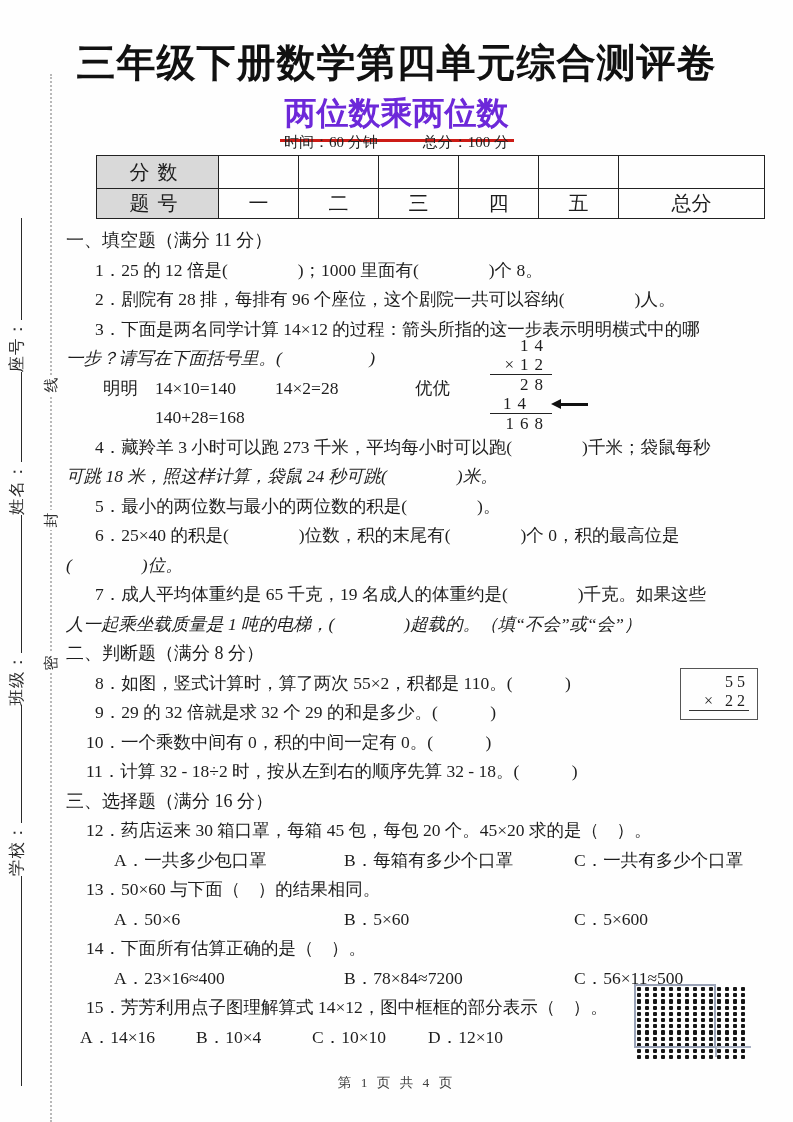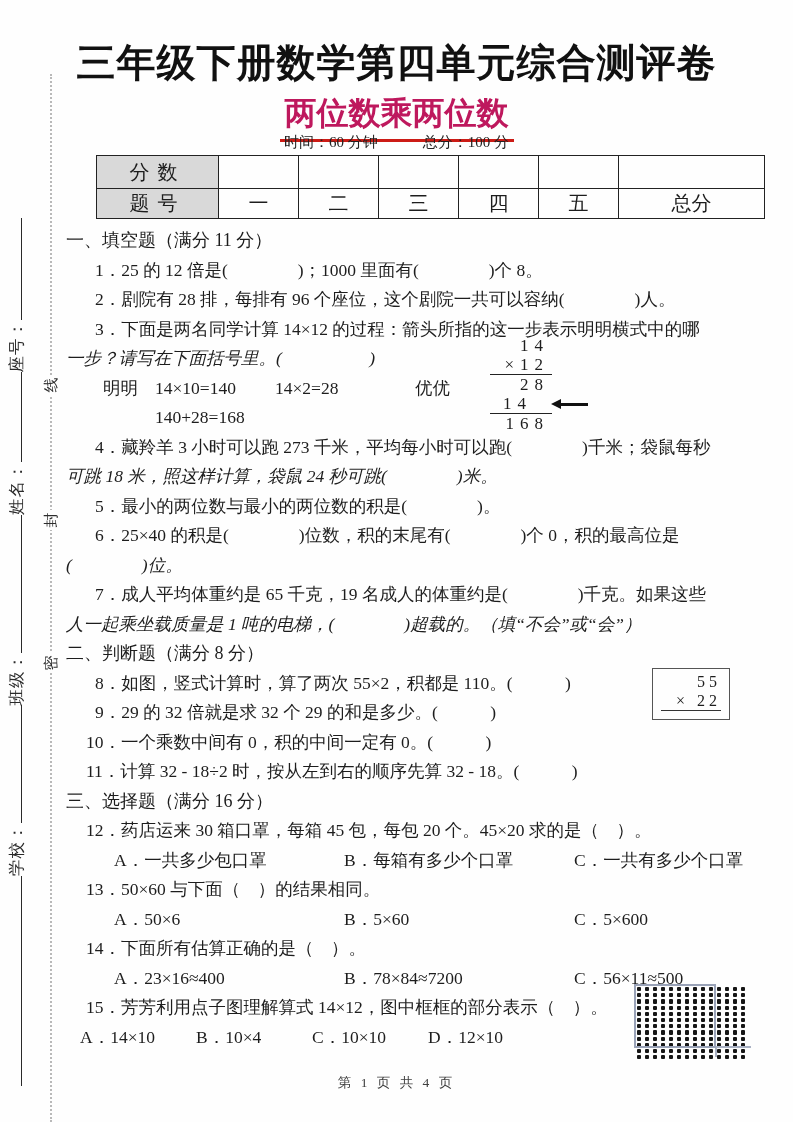--- a/index.html
+++ b/index.html
@@ -24,21 +24,21 @@
   .fl { display:inline-block; height:13px; border-bottom:1.4px solid #2a2a2a; }
   
   .title {
     position:absolute; left:0; right:0; top:36px; text-align:center;
     font-family:"Liberation Sans","DejaVu Sans",sans-serif;
     font-size:39px; font-weight:bold; letter-spacing:1px; color:#111;
   }
   .subtitle-wrap { position:absolute; left:0; right:0; top:92px; text-align:center; }
   .subtitle {
     display:inline-block; font-family:"Liberation Sans","DejaVu Sans",sans-serif;
-    font-size:32px; font-weight:bold; color:#be185d;
+    font-size:32px; font-weight:bold; color:#6d28d9;
     border-bottom:3px solid #cc1b15; padding:0 5px 3px;
   }
   .meta { position:absolute; left:0; right:0; top:133px; text-align:center; font-size:15px; color:#222; }
   
   .score-table {
     position:absolute; left:96px; top:155px; width:668px;
     border-collapse:collapse; table-layout:fixed;
   }
   .score-table td { border:1.8px solid #222; text-align:center; font-size:20px; }
   .score-table tr:first-child td { height:30px; }
@@ -63,21 +63,21 @@
   .vc-row { height:19px; line-height:19px; text-align:right; letter-spacing:6px; padding-right:3px; }
   .vc-ul  { border-bottom:1.7px solid #222; }
   .vc-shift { padding-right:20px; }
   .arrow { position:absolute; left:551px; top:399px; width:37px; height:11px; }
   .arrow .as { position:absolute; left:6px; right:0; top:4.4px; height:2.4px; background:#111; }
   .arrow .ah { position:absolute; left:0; top:0; width:0; height:0;
                border-top:5.5px solid transparent; border-bottom:5.5px solid transparent;
                border-right:10px solid #111; }
   
   .calcbox {
-    position:absolute; left:652px; top:668px; width:60px; height:44px;
+    position:absolute; left:680px; top:668px; width:60px; height:44px;
     border:1.7px solid #555; padding:3px 8px 3px 8px; font-size:16px;
   }
   .cb-row { height:19px; line-height:19px; text-align:right; letter-spacing:4px; }
   .cb-ul  { border-bottom:1.5px solid #333; }
   
   .dotgrid { position:absolute; left:637px; top:987px; width:113px; height:76px; }
   .dg-row { display:flex; margin-bottom:2px; }
   .dg-dot { width:4.2px; height:4.2px; background:#161616; margin-right:3.8px; border-radius:1px; flex:none; }
   .dg-frame { position:absolute; left:-3px; top:-3px; border:2px solid #99a2b7; z-index:2; }
   .dg-ext-h { position:absolute; left:76px; top:58.5px; width:38px; height:2px; background:#aab2c4; }
@@ -171,21 +171,21 @@
     <div class="line ind2">13．50×60 与下面（　）的结果相同。</div>
     <div class="line opts3">
       <span>A．50×6</span><span>B．5×60</span><span>C．5×600</span>
     </div>
     <div class="line ind2">14．下面所有估算正确的是（　）。</div>
     <div class="line opts3">
       <span>A．23×16≈400</span><span>B．78×84≈7200</span><span>C．56×11≈500</span>
     </div>
     <div class="line ind2">15．芳芳利用点子图理解算式 14×12，图中框框的部分表示（　）。</div>
     <div class="line opts4">
-      <span>A．14×10</span><span>B．10×4</span><span>C．10×10</span><span>D．12×10</span>
+      <span>A．14×16</span><span>B．10×4</span><span>C．10×10</span><span>D．12×10</span>
     </div>
   </div>
 
   <div class="vcalc">
     <div class="vc-row">14</div>
     <div class="vc-row vc-ul">×12</div>
     <div class="vc-row">28</div>
     <div class="vc-row vc-ul vc-shift">14</div>
     <div class="vc-row">168</div>
   </div>

